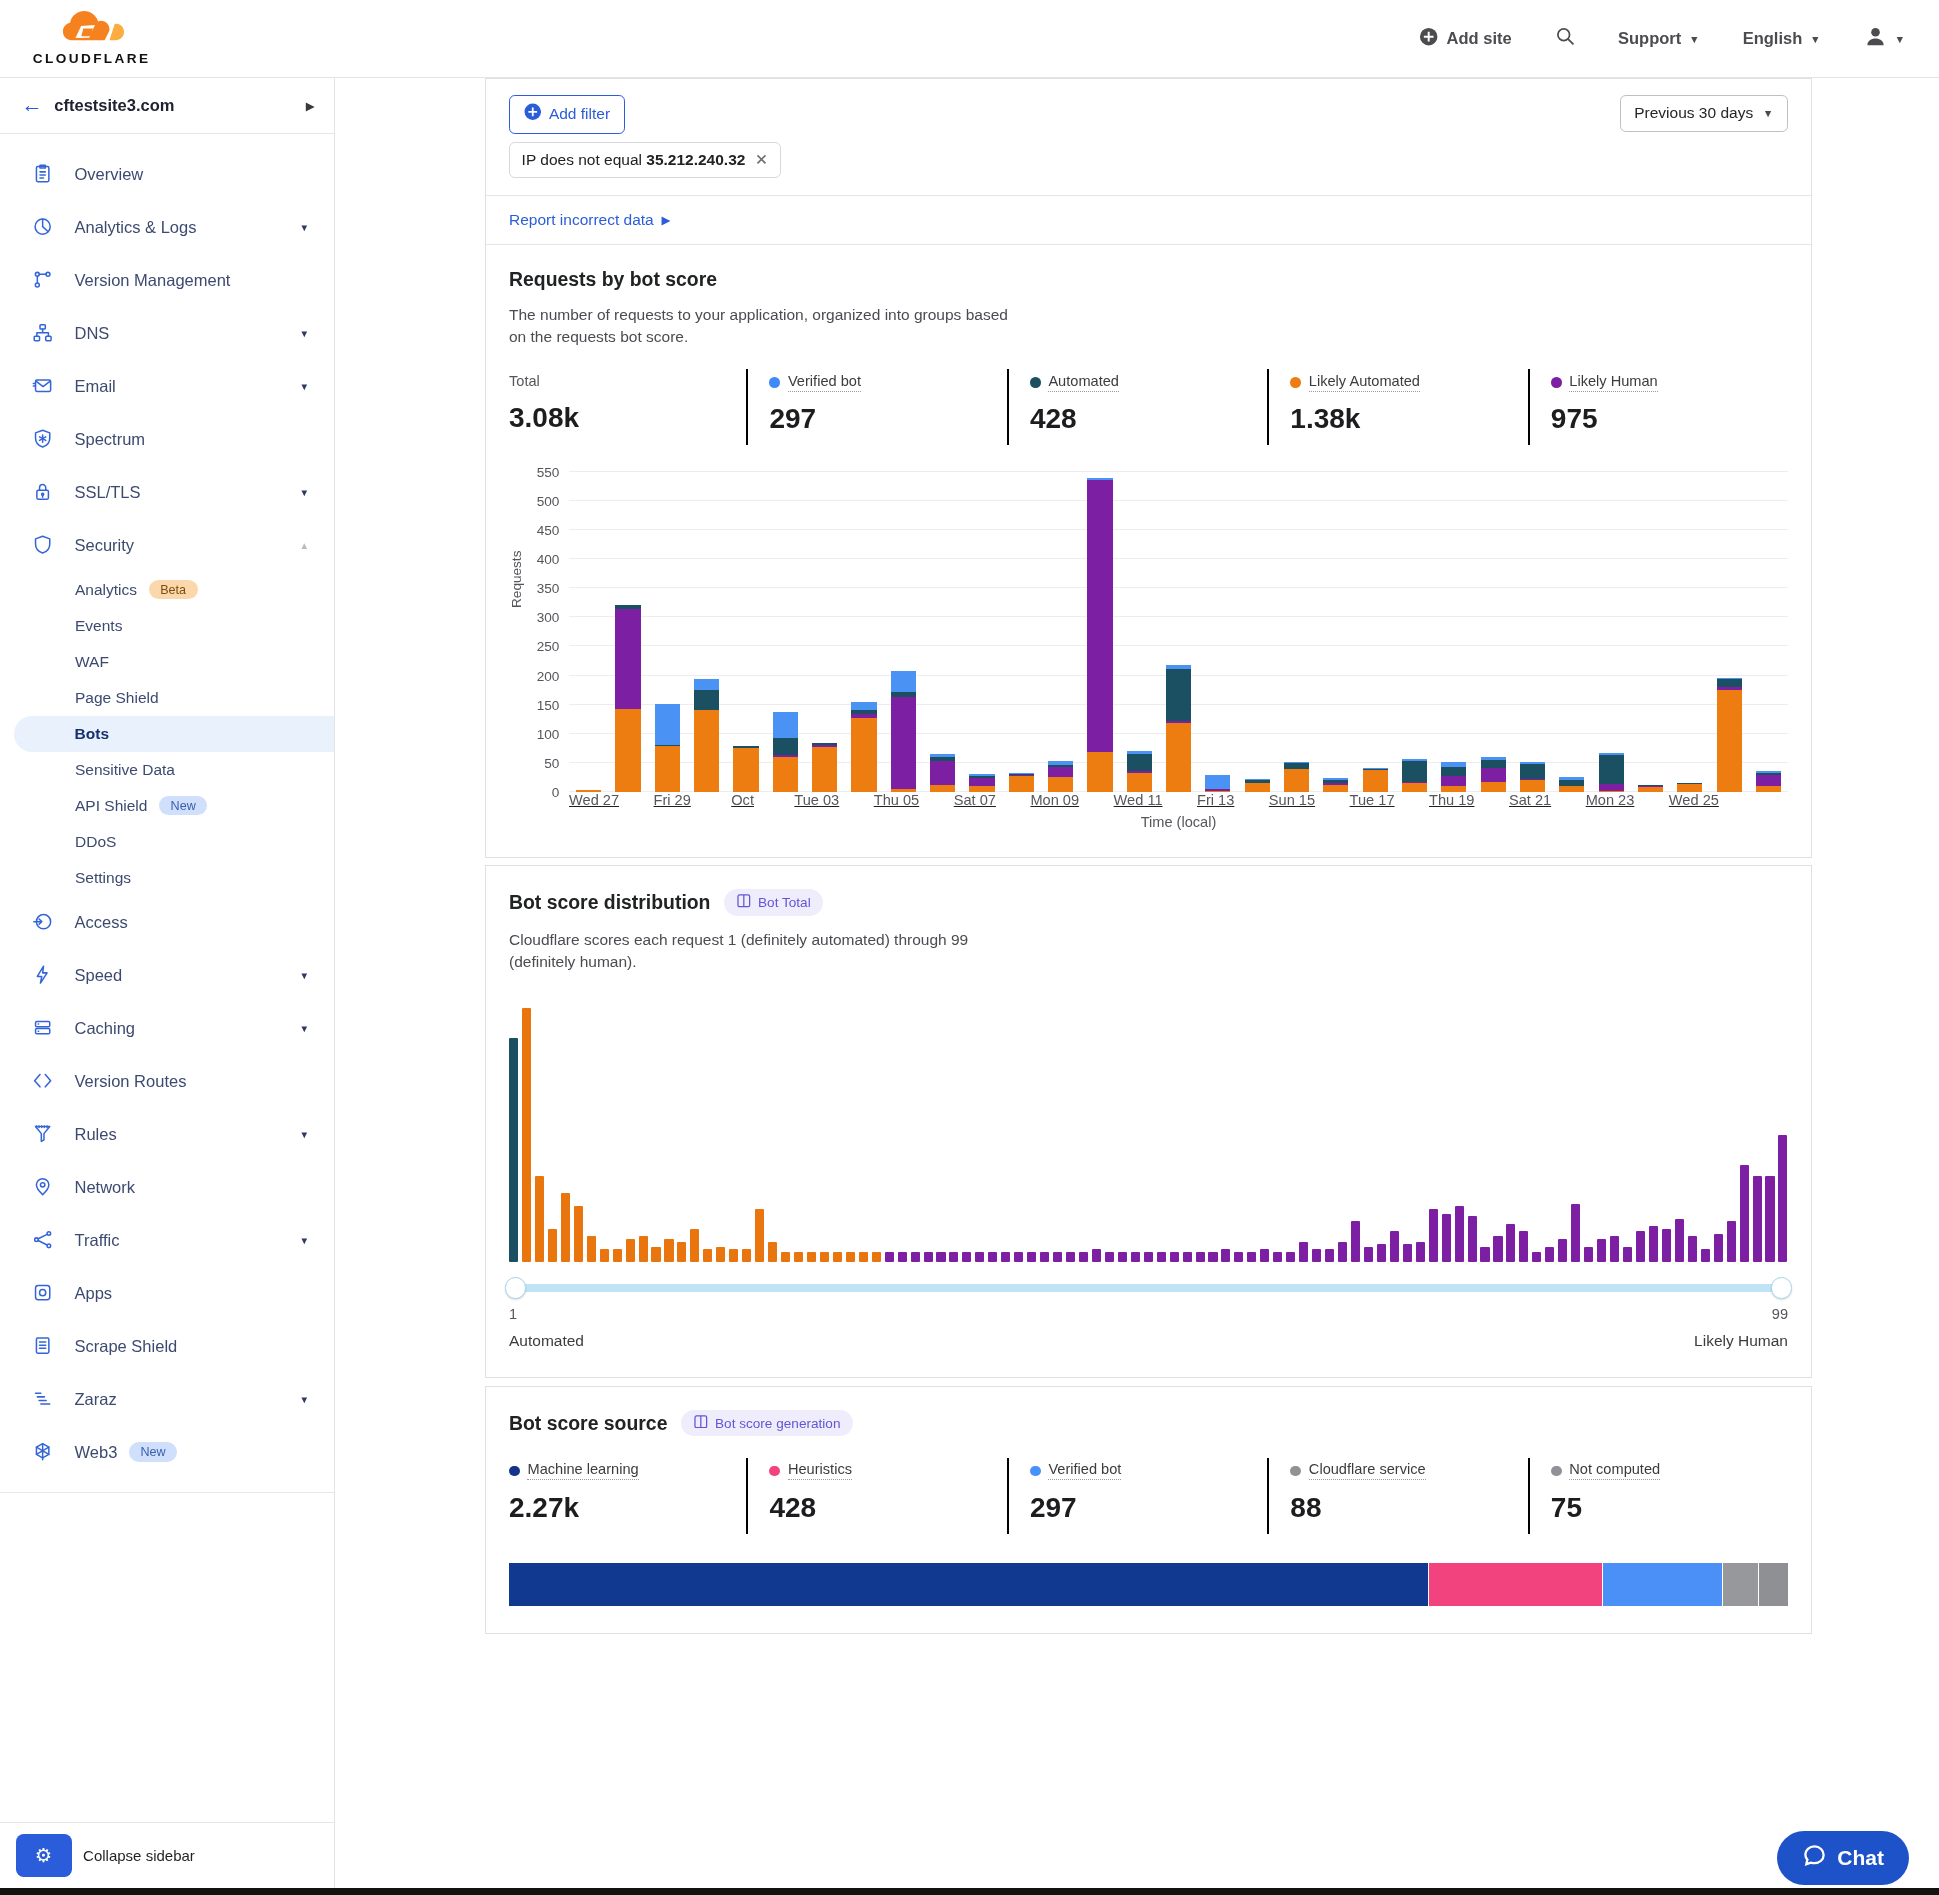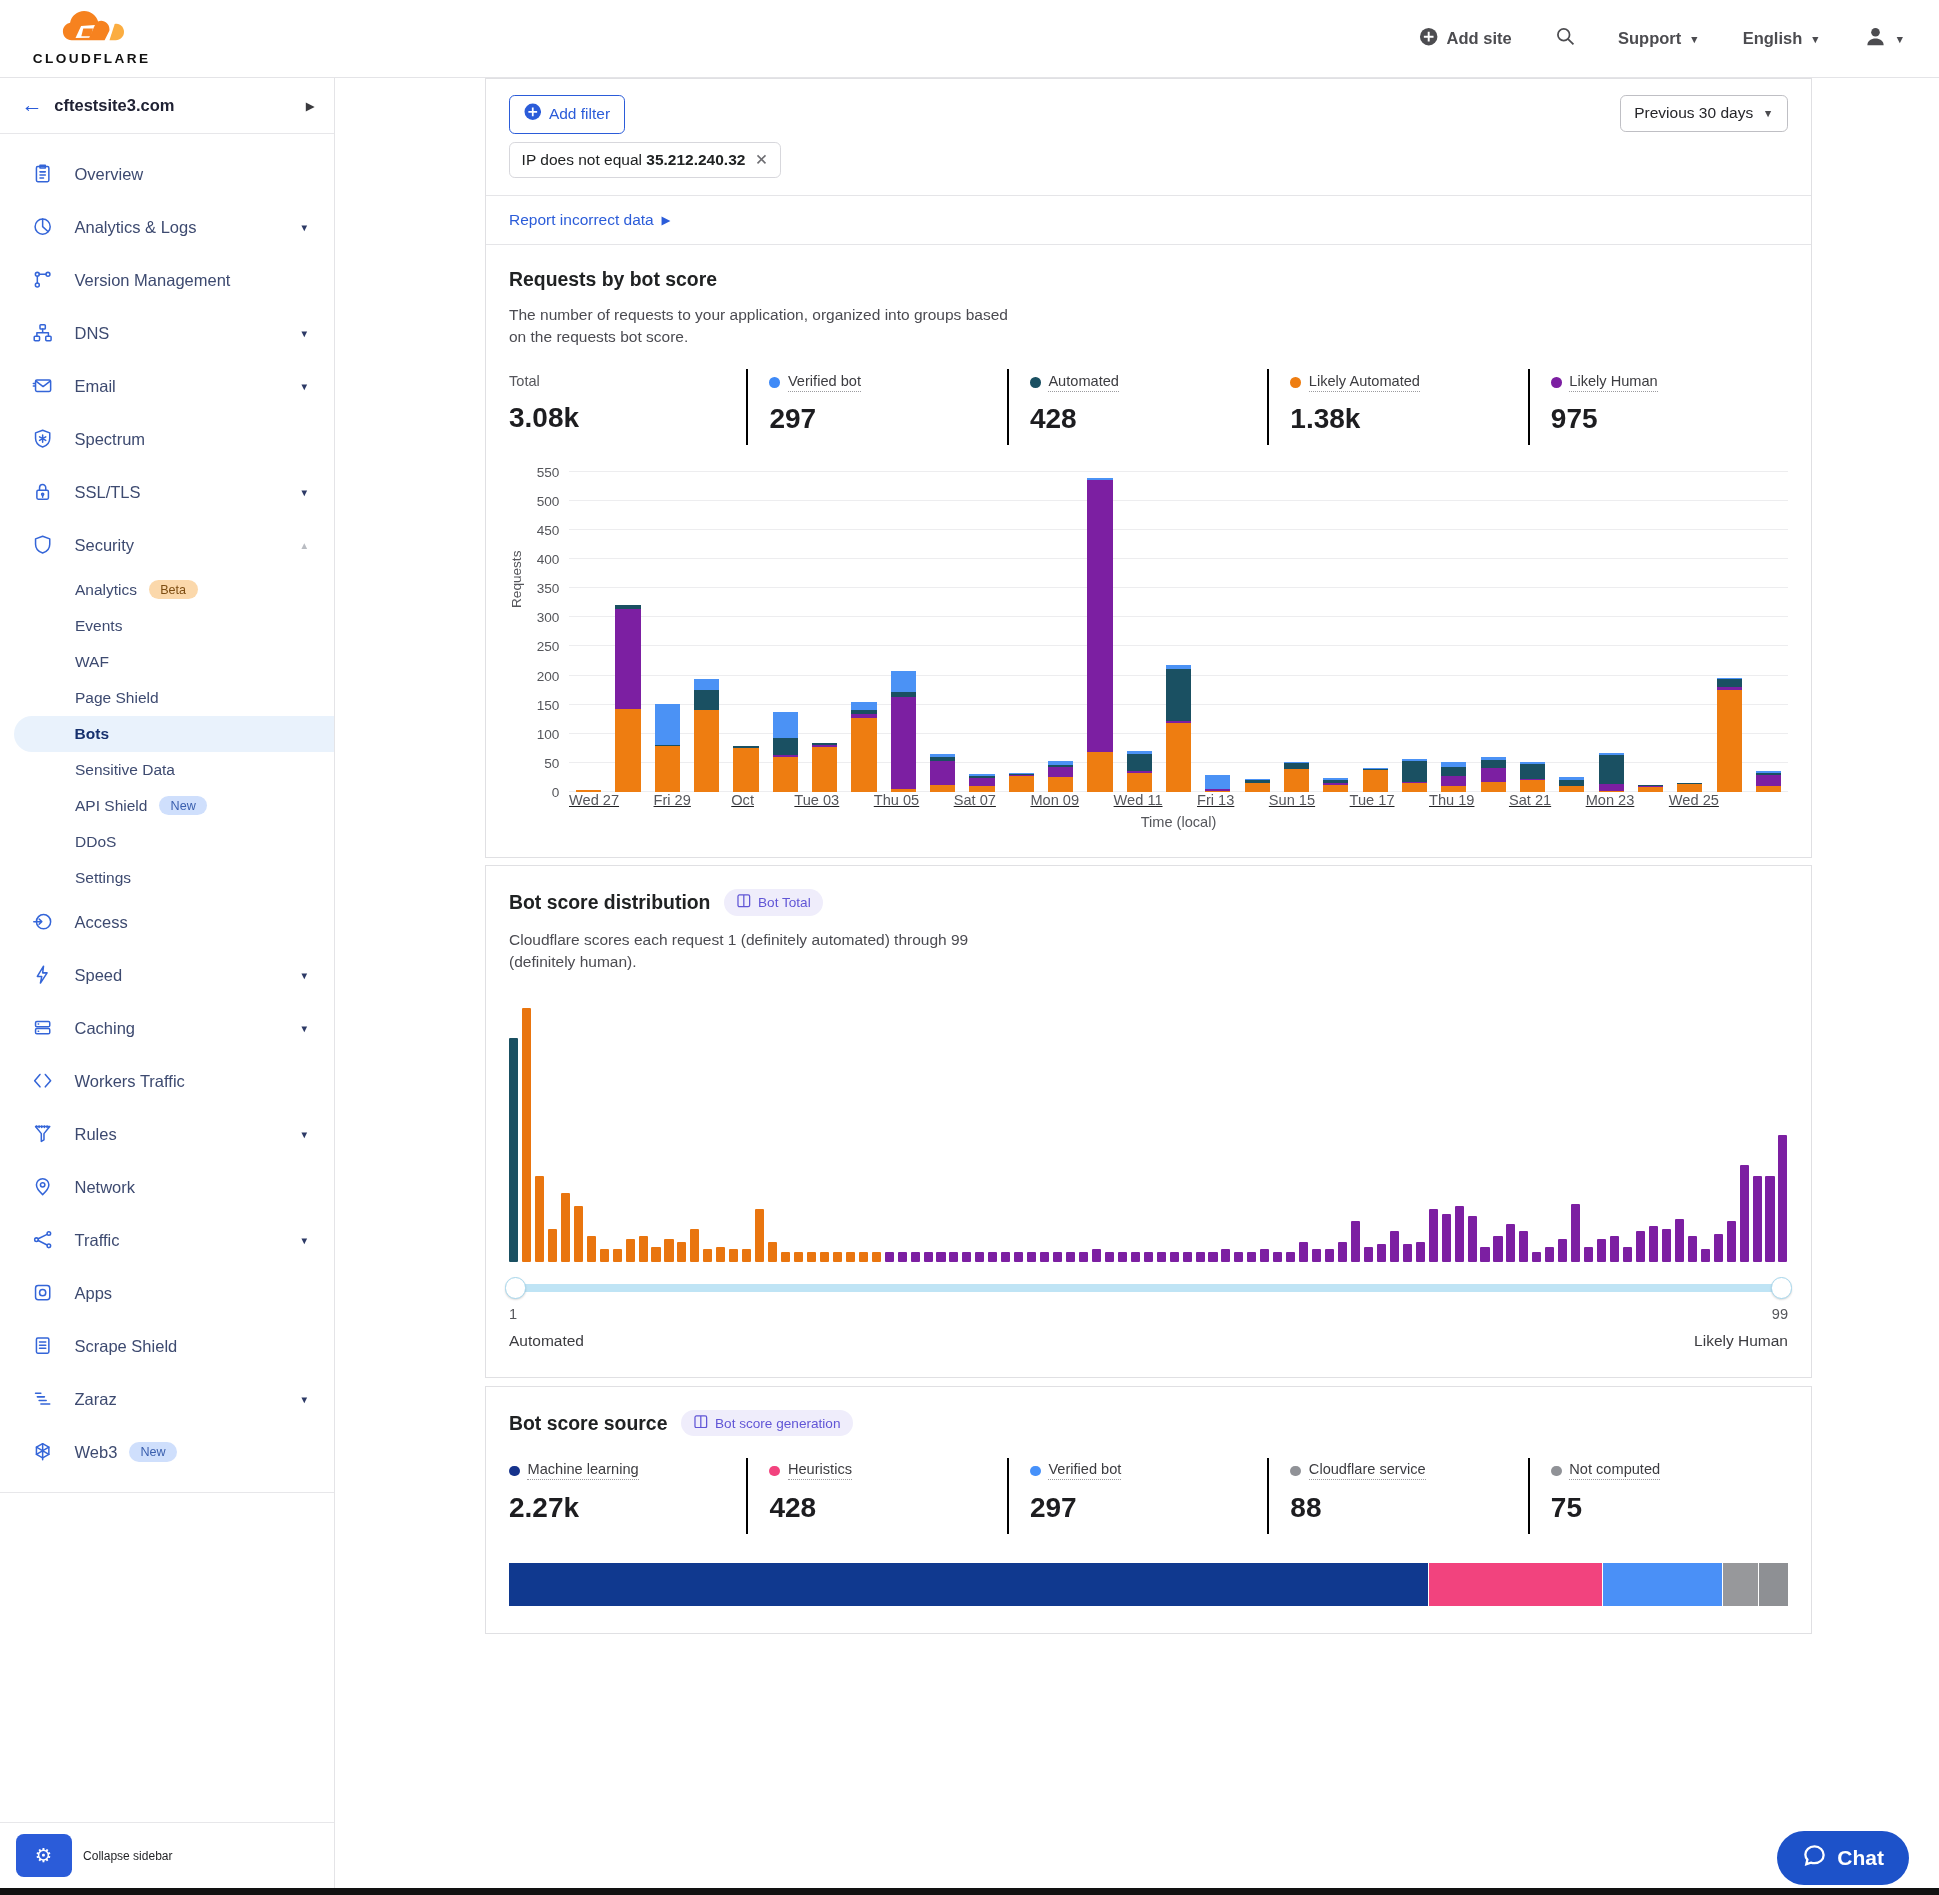--- a/index.html
+++ b/index.html
@@ -35,21 +35,21 @@
   .side-row.active { background:#e9f2fc; border-radius:9703px 0 0 9703px; margin-left:13.6px; padding-left:61px; }
   .side-row.active .side-label { font-weight:bold; color:#16306d; }
   .chev { margin-left:auto; font-size:9.7px; color:#2d3a66; }
   .chev.upgray { color:#b9bcc2; }
   .badge { margin-left:11.6px; font-size:12.6px; padding:2.9px 11.6px; border-radius:969px; }
   .badge.beta { background:#fbd8ab; color:#7d4d12; }
   .badge.new { background:#cfdffc; color:#3a5fae; }
   .side-divider { border-top:1px solid #e7e7ea; margin-top:13.6px; }
   .side-footer { margin-top:auto; border-top:1px solid #e7e7ea; padding:11.6px 15.5px; display:flex; align-items:center; gap:11.6px; }
   .gear-btn { width:56px; height:43px; background:#2b5cd9; border-radius:7.8px; color:#fff; font-size:19.4px; display:flex; align-items:center; justify-content:center; border:none; cursor:pointer; }
-  .collapse-label { font-size:12px; color:#1f2023; }
+  .collapse-label { font-size:15px; color:#1f2023; }
 
   
   .card { width:1327px; background:#fff; border:1px solid #e0e0e3; }
   .card + .card { margin-top:7.8px; }
   .filter-section { position:relative; padding:15.5px 23px 17.5px; }
   .btn-addfilter { display:inline-flex; align-items:center; gap:7.8px; border:1px solid #2b5cd9; color:#2b5cd9; background:#fff; border-radius:5.8px; padding:7.8px 13.6px; font-size:15.5px; cursor:pointer; }
   .chip { display:inline-flex; align-items:center; gap:9.7px; border:1px solid #d7d7dc; border-radius:5.8px; padding:7.8px 11.6px; margin-top:8.7px; font-size:15.5px; color:#202223; background:#fff; }
   .chip b { font-weight:bold; }
   .chip-x { color:#6d6d72; font-size:15.5px; cursor:pointer; }
   .range-btn { position:absolute; top:15.5px; right:23px; border:1px solid #bfbfc4; border-radius:5.8px; background:#fff; padding:8.7px 13.6px; font-size:15.5px; color:#26262a; display:flex; align-items:center; gap:9.7px; cursor:pointer; }
@@ -307,21 +307,21 @@
           </span>
           <span class="side-label">Caching</span>
           <span class="chev">▼</span>
         </div>
         <div class="side-row parent">
           <span class="side-icon">
             <svg viewBox="0 0 24 24" fill="none" stroke="currentColor" stroke-width="1.7" stroke-linecap="round" stroke-linejoin="round">
               <path d="M9 5l-6 7 6 7M15 5l6 7-6 7"></path>
             </svg>
           </span>
-          <span class="side-label">Workers Traffic</span>
+          <span class="side-label">Version Routes</span>
         </div>
         <div class="side-row parent">
           <span class="side-icon">
             <svg viewBox="0 0 24 24" fill="none" stroke="currentColor" stroke-width="1.7" stroke-linecap="round" stroke-linejoin="round">
               <path d="M4 4h16l-6.5 8v7l-3 1.8V12z"></path>
               <path d="M5 3.5v1.5M8 3.5v1.5M11 3.5v1.5M14 3.5v1.5M17 3.5v1.5"></path>
             </svg>
           </span>
           <span class="side-label">Rules</span>
           <span class="chev">▼</span>

